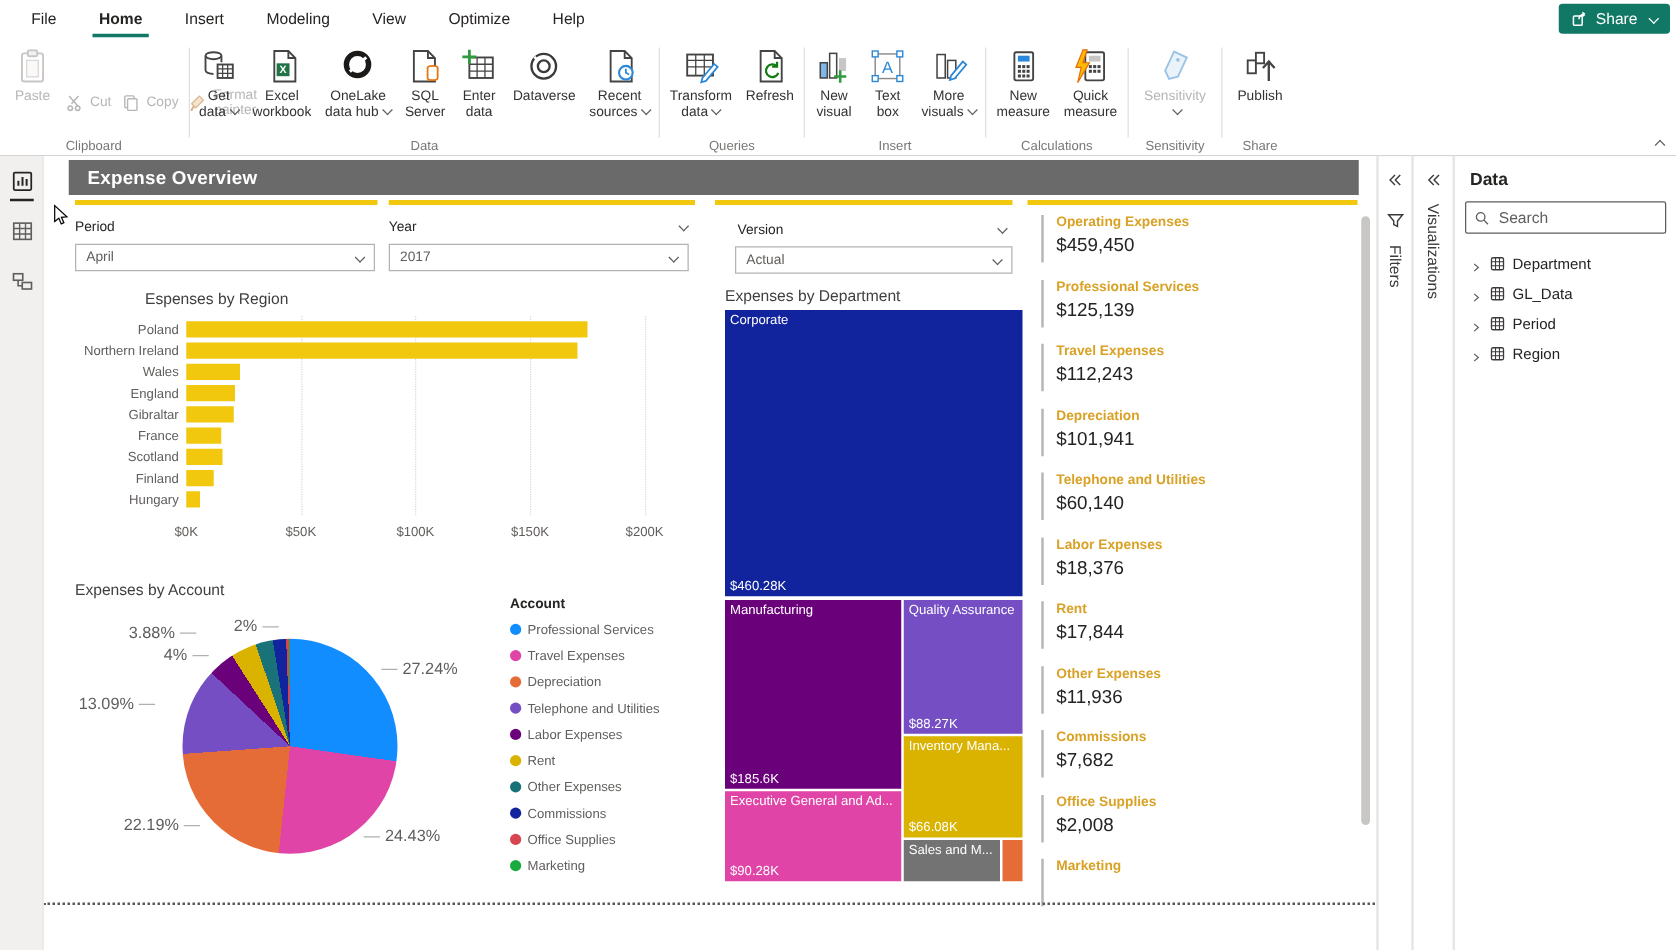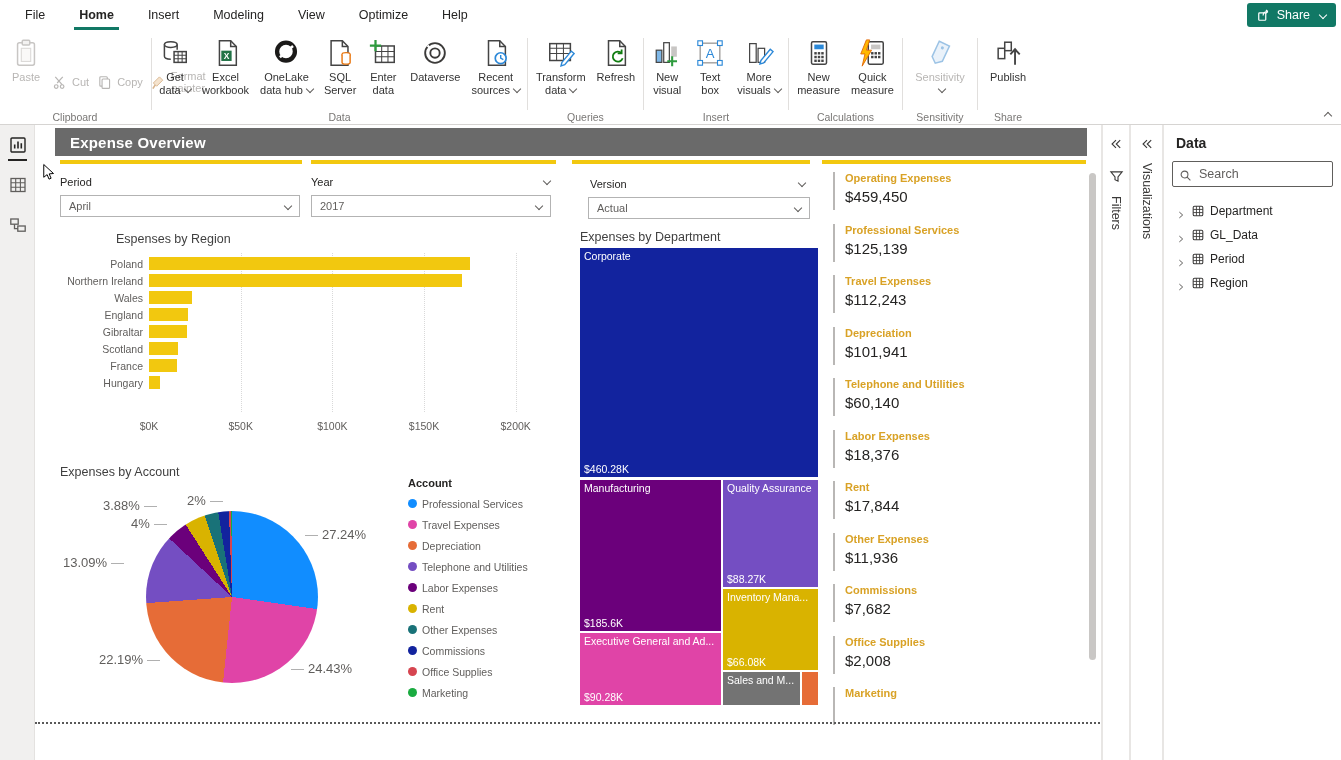--- a/index.html
+++ b/index.html
@@ -547,29 +547,35 @@
             <div class="bar-fill" style="width: 9.45946%; background: rgb(242, 200, 15);"></div>
           </div>
         </div>
         <div class="bar-row">
           <span class="bar-cat">Gibraltar</span>
           <div class="bar-track">
             <div class="bar-fill" style="width: 9.23423%; background: rgb(242, 200, 15);"></div>
           </div>
         </div>
         <div class="bar-row">
+          <span class="bar-cat">France</span>
+          <div class="bar-track">
+            <div class="bar-fill" style="width: 6.98198%; background: rgb(242, 200, 15);"></div>
+          </div>
+        </div>
+        <div class="bar-row">
           <span class="bar-cat">Scotland</span>
           <div class="bar-track">
             <div class="bar-fill" style="width: 7.20721%; background: rgb(242, 200, 15);"></div>
           </div>
         </div>
         <div class="bar-row">
-          <span class="bar-cat">France</span>
+          <span class="bar-cat">Finland</span>
           <div class="bar-track">
-            <div class="bar-fill" style="width: 6.98198%; background: rgb(242, 200, 15);"></div>
+            <div class="bar-fill" style="width: 5.40541%; background: rgb(242, 200, 15);"></div>
           </div>
         </div>
         <div class="bar-row">
           <span class="bar-cat">Hungary</span>
           <div class="bar-track">
             <div class="bar-fill" style="width: 2.7027%; background: rgb(242, 200, 15);"></div>
           </div>
         </div>
       </div>
     <div class="bar-axis">

